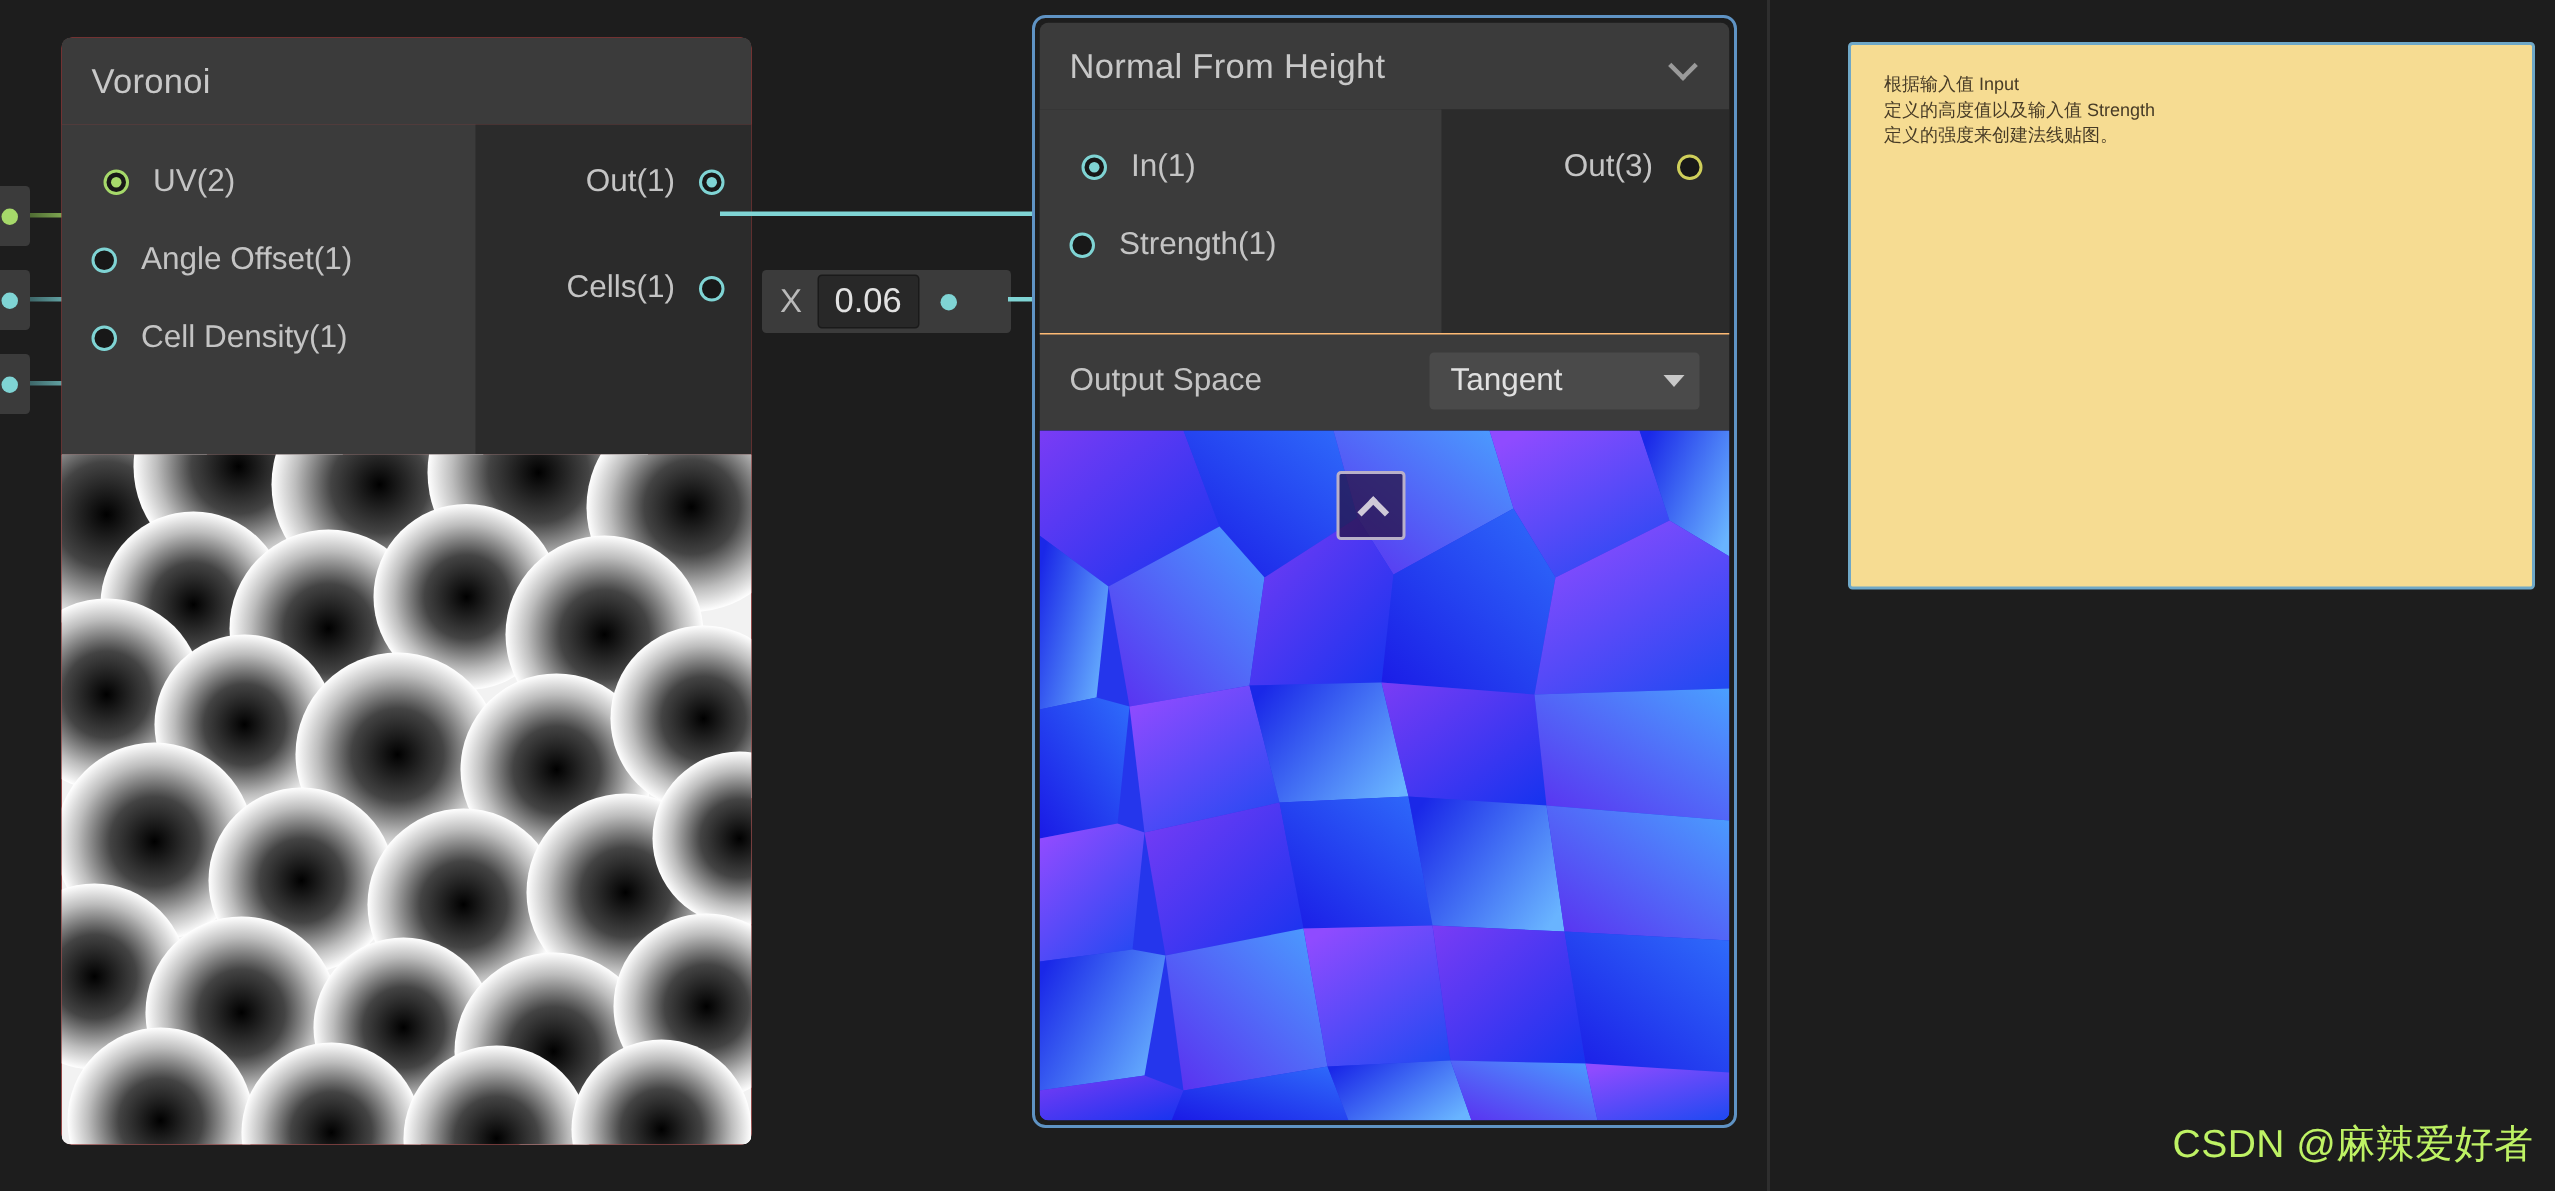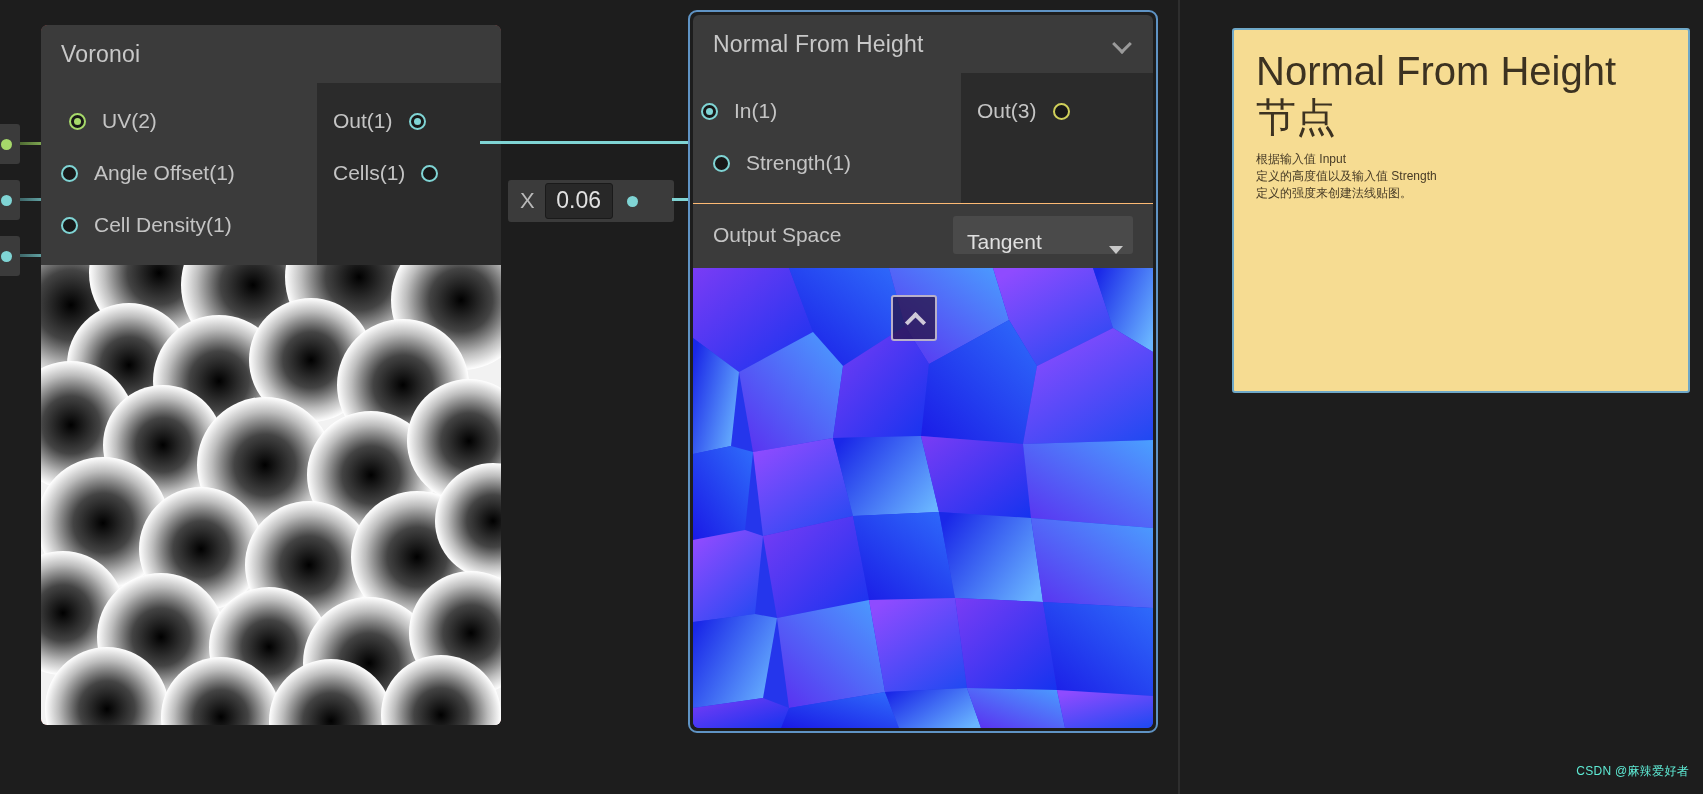--- a/index.html
+++ b/index.html
@@ -59,21 +59,21 @@
     background: #3b3b3b;
   }
   .ports-in {
     background: #3b3b3b;
     padding: 12px 0 14px 0;
   }
   .ports-out {
     background: #2b2b2b;
     padding: 12px 0 14px 16px;
     flex: 1;
-    display: flex; flex-direction: column; align-items: flex-start;
+    display: flex; flex-direction: column; align-items: flex-end; gap: 19px;
   }
   .port-row {
     height: 52px;
     display: flex; align-items: center;
     color: #c4c4c4;
     font-size: 21px;
     white-space: nowrap;
   }
   .port-row.out { justify-content: flex-end; }
 
@@ -103,21 +103,21 @@
     display: flex; align-items: center; justify-content: space-between;
     background: #3b3b3b;
     padding: 12px 20px 14px 20px;
     border-top: 1px solid #fdba74;
   }
   .setting-label { color: #c4c4c4; font-size: 21px; }
   .dropdown {
     background: #4a4a4a;
     border-radius: 3px;
     height: 38px; min-width: 180px;
-    display: flex; align-items: flex-end; justify-content: space-between;
+    display: flex; align-items: center; justify-content: space-between;
     padding: 0 10px 0 14px;
     color: #e0e0e0; font-size: 21px;
   }
   .dd-arrow {
     width: 0; height: 0;
     border-left: 7px solid transparent;
     border-right: 7px solid transparent;
     border-top: 8px solid #c8c8c8;
     margin-left: 14px;
   }
@@ -203,22 +203,22 @@
   .sticky-body {
     color: #473b26;
     font-size: 12px;
     line-height: 1.42;
     white-space: pre-line;
   }
 
   
   .watermark {
     position: absolute;
-    color: #5eead4;
-    font-size: 12px;
+    color: #bef264;
+    font-size: 26px;
     letter-spacing: .3px;
   }
 </style>
 </head>
 <body>
 
 <div id="canvas">
 
   <div class="divider-vert" style="left:1178px;"></div>
 
@@ -325,21 +325,21 @@
   <div class="wire" style="left:672px; top:198px; width:44px; background:#7fd4d4;"></div>
 
   <div class="node node-selected" style="left:688px; top:10px; width:470px;">
     <div class="node-inner">
       <div class="node-title">
         <span class="title-text">Normal From Height</span>
         <span class="chevron-down"></span>
       </div>
       <div class="ports">
         <div class="ports-in" style="width:268px;">
-          <div class="port-row" style="padding-left:8px;">
+          <div class="port-row" style="padding-left:28px;">
             <span class="socket filled"></span>
             <span class="port-label-in">In(1)</span>
           </div>
           <div class="port-row" style="padding-left:20px;">
             <span class="socket"></span>
             <span class="port-label-in">Strength(1)</span>
           </div>
         </div>
         <div class="ports-out" style="padding-right:18px;">
           <div class="port-row out">
@@ -415,21 +415,20 @@
           </g>
         </svg>
         <div class="collapse-btn" style="left:198px; top:27px;">
           <span class="chev-up"></span>
         </div>
       </div>
     </div>
   </div>
 
   <div class="sticky" style="left:1232px; top:28px; width:458px; height:365px;">
-    <div class="sticky-title">Normal From Height 节点</div>
     <div class="sticky-body">根据输入值 Input
 定义的高度值以及输入值 Strength
 定义的强度来创建法线贴图。</div>
   </div>
 
   <div class="watermark" style="right:14px; bottom:14px;">CSDN @麻辣爱好者</div>
 
 </div>
 
 </body></html>

